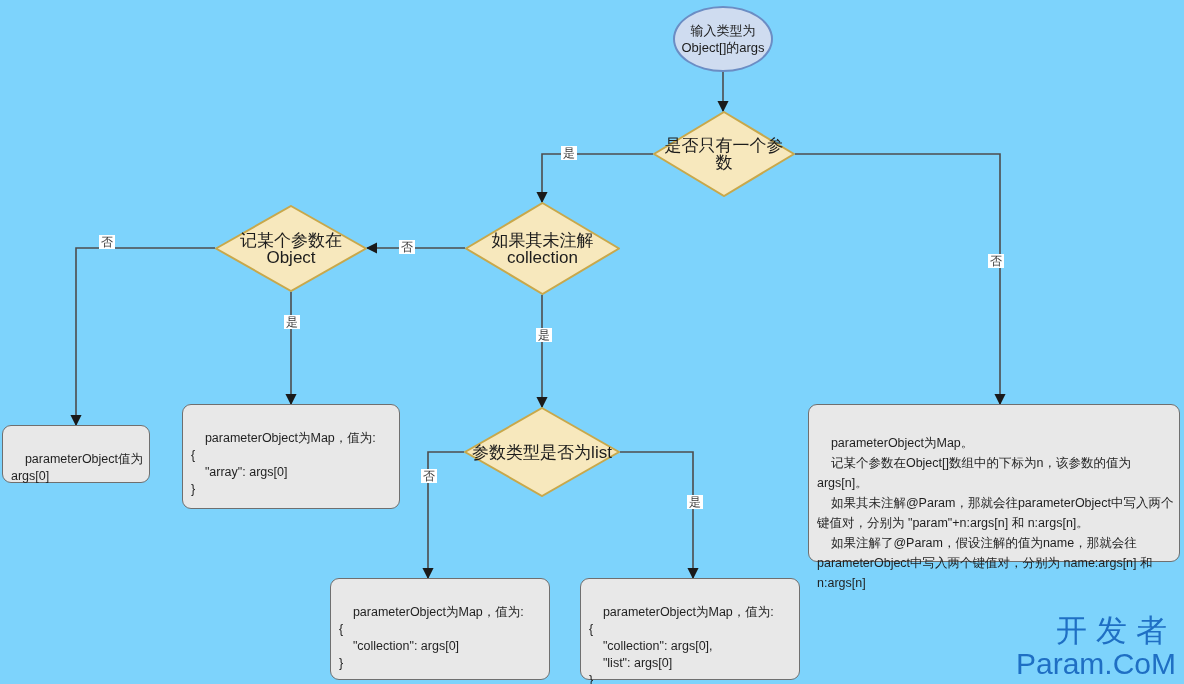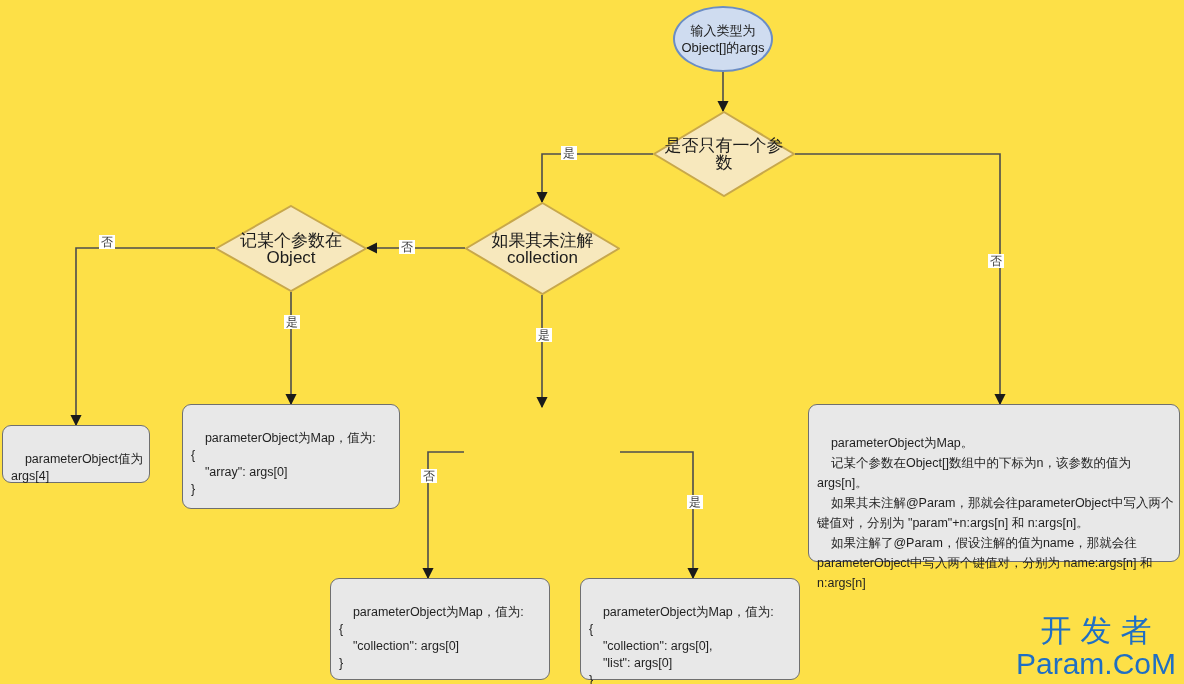--- a/index.html
+++ b/index.html
@@ -8,21 +8,21 @@
     padding: 0;
     background: #ffffff;
   }
   body {
     font-family: "Liberation Sans", "DejaVu Sans", sans-serif;
   }
   #canvas {
     position: relative;
     width: 1184px;
     height: 684px;
-    background: #fde047;
+    background: #7dd3fc;
     overflow: hidden;
   }
   svg#edges {
     position: absolute;
     left: 0;
     top: 0;
     width: 1184px;
     height: 684px;
   }
   .node {
@@ -100,20 +100,21 @@
     text-align: center;
     user-select: none;
   }
   #watermark .wm-cn {
     font-size: 31px;
     letter-spacing: 9px;
     color: #1f6fc4;
     line-height: 34px;
     font-weight: 400;
     padding-left: 9px;
+    text-align: right;
   }
   #watermark .wm-en {
     font-size: 30px;
     color: #1f6fc4;
     line-height: 32px;
     letter-spacing: 0px;
     font-weight: 400;
   }
 </style>
 </head>
@@ -170,23 +171,29 @@
 collection</span>
   </div>
 
   <div class="node decision" style="left:215px; top:205px; width:152px; height:87px;">
     <svg class="dshape" viewBox="0 0 152 87" preserveAspectRatio="none">
       <polygon points="76,1 151,43.5 76,86 1,43.5" fill="#f7e8bd" stroke="#c8a84b" stroke-width="2"></polygon>
     </svg>
     <span class="dlabel">记某个参数在Object</span>
   </div>
 
+  <div class="node decision" style="left:464px; top:407px; width:156px; height:90px;">
+    <svg class="dshape" viewBox="0 0 156 90" preserveAspectRatio="none">
+      <polygon points="78,1 155,45 78,89 1,45" fill="#f7e8bd" stroke="#c8a84b" stroke-width="2"></polygon>
+    </svg>
+    <span class="dlabel">参数类型是否为list</span>
+  </div>
 
   <div class="node process" style="left:2px; top:425px; width:148px; height:58px;">
-    <span>parameterObject值为 args[4]</span>
+    <span>parameterObject值为 args[0]</span>
   </div>
 
   <div class="node process" style="left:182px; top:404px; width:218px; height:105px;">
     <span>parameterObject为Map，值为:
 {
     "array": args[0]
 }</span>
   </div>
 
   <div class="node process" style="left:330px; top:578px; width:220px; height:102px;">

